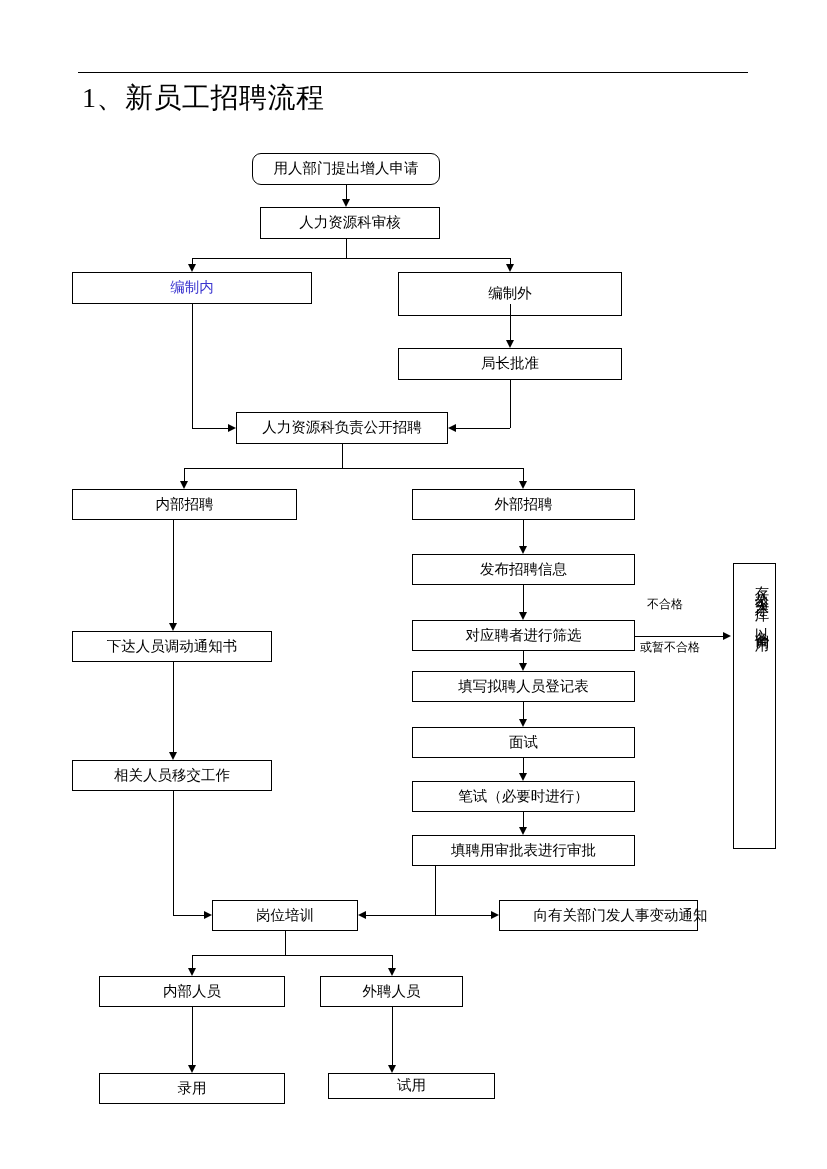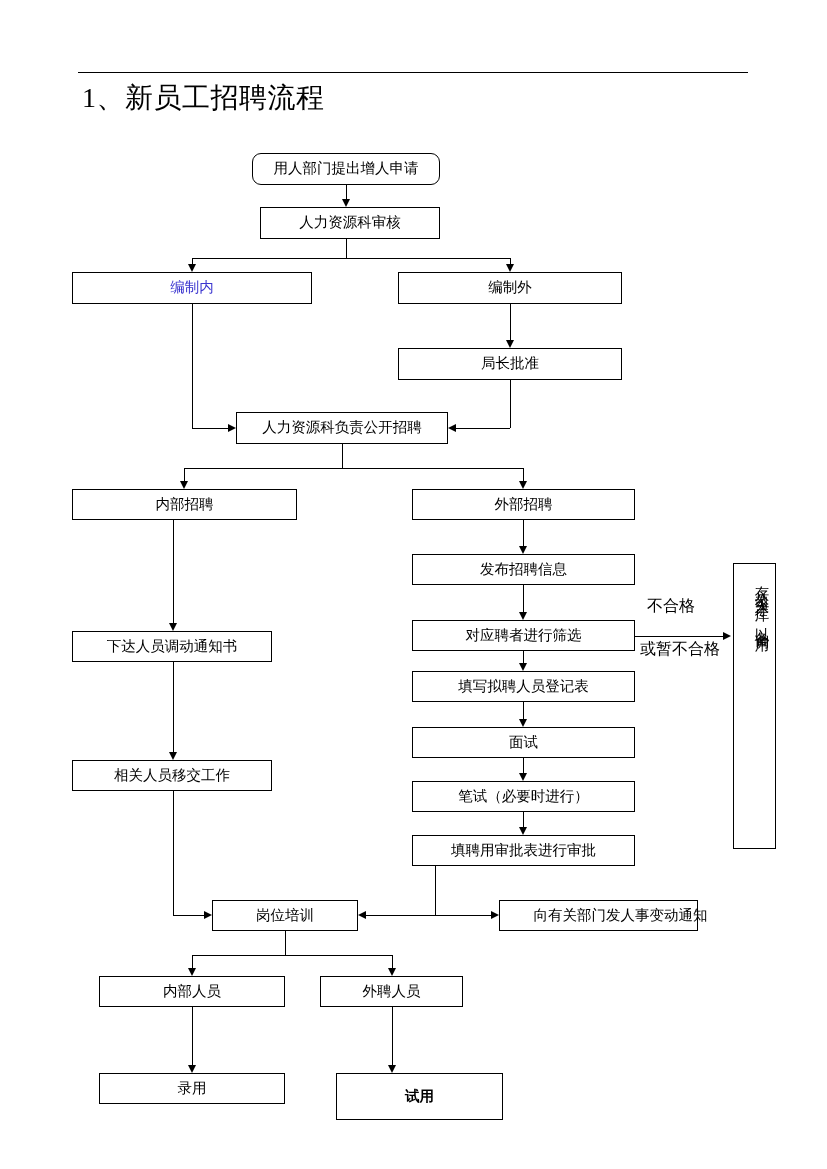--- a/index.html
+++ b/index.html
@@ -99,21 +99,21 @@
   }
   .arr-left {
     border-top: 4.5px solid transparent;
     border-bottom: 4.5px solid transparent;
     border-right: 8px solid #000;
   }
 
   
   .edge-label {
     position: absolute;
-    font-size: 16px;
+    font-size: 12px;
     white-space: nowrap;
     line-height: 1;
   }
 </style>
 </head>
 <body>
 
 <div id="page">
 
   <div class="hrule"></div>
@@ -124,21 +124,21 @@
   </div>
 
   <div class="node" style="left:260px; top:207px; width:180px; height:32px;">
     <span>人力资源科审核</span>
   </div>
 
   <div class="node blue-text" style="left:72px; top:272px; width:240px; height:32px;">
     <span>编制内</span>
   </div>
 
-  <div class="node" style="left:398px; top:272px; width:224px; height:32px;">
+  <div class="node" style="left:398px; top:272px; width:224px; height:44px;">
     <span>编制外</span>
   </div>
 
   <div class="node" style="left:398px; top:348px; width:224px; height:32px;">
     <span>局长批准</span>
   </div>
 
   <div class="node" style="left:236px; top:412px; width:212px; height:32px;">
     <span>人力资源科负责公开招聘</span>
   </div>
@@ -200,21 +200,21 @@
   </div>
 
   <div class="node" style="left:99px; top:1073px; width:186px; height:31px;">
     <span>录用</span>
   </div>
 
   <div class="node" style="left:320px; top:976px; width:143px; height:31px;">
     <span>外聘人员</span>
   </div>
 
-  <div class="node" style="left:336px; top:1073px; width:167px; height:47px;font-weight:bold;">
+  <div class="node" style="left:328px; top:1073px; width:167px; height:26px;">
     <span>试用</span>
   </div>
 
   <div class="vline" style="left:346px; top:185px; height:14px;"></div>
   <div class="arr-down" style="left:341.5px; top:199px;"></div>
 
   <div class="vline" style="left:346px; top:239px; height:19px;"></div>
   <div class="hline" style="left:192px; top:258px; width:318px;"></div>
 
   <div class="vline" style="left:192px; top:258px; height:6px;"></div>

